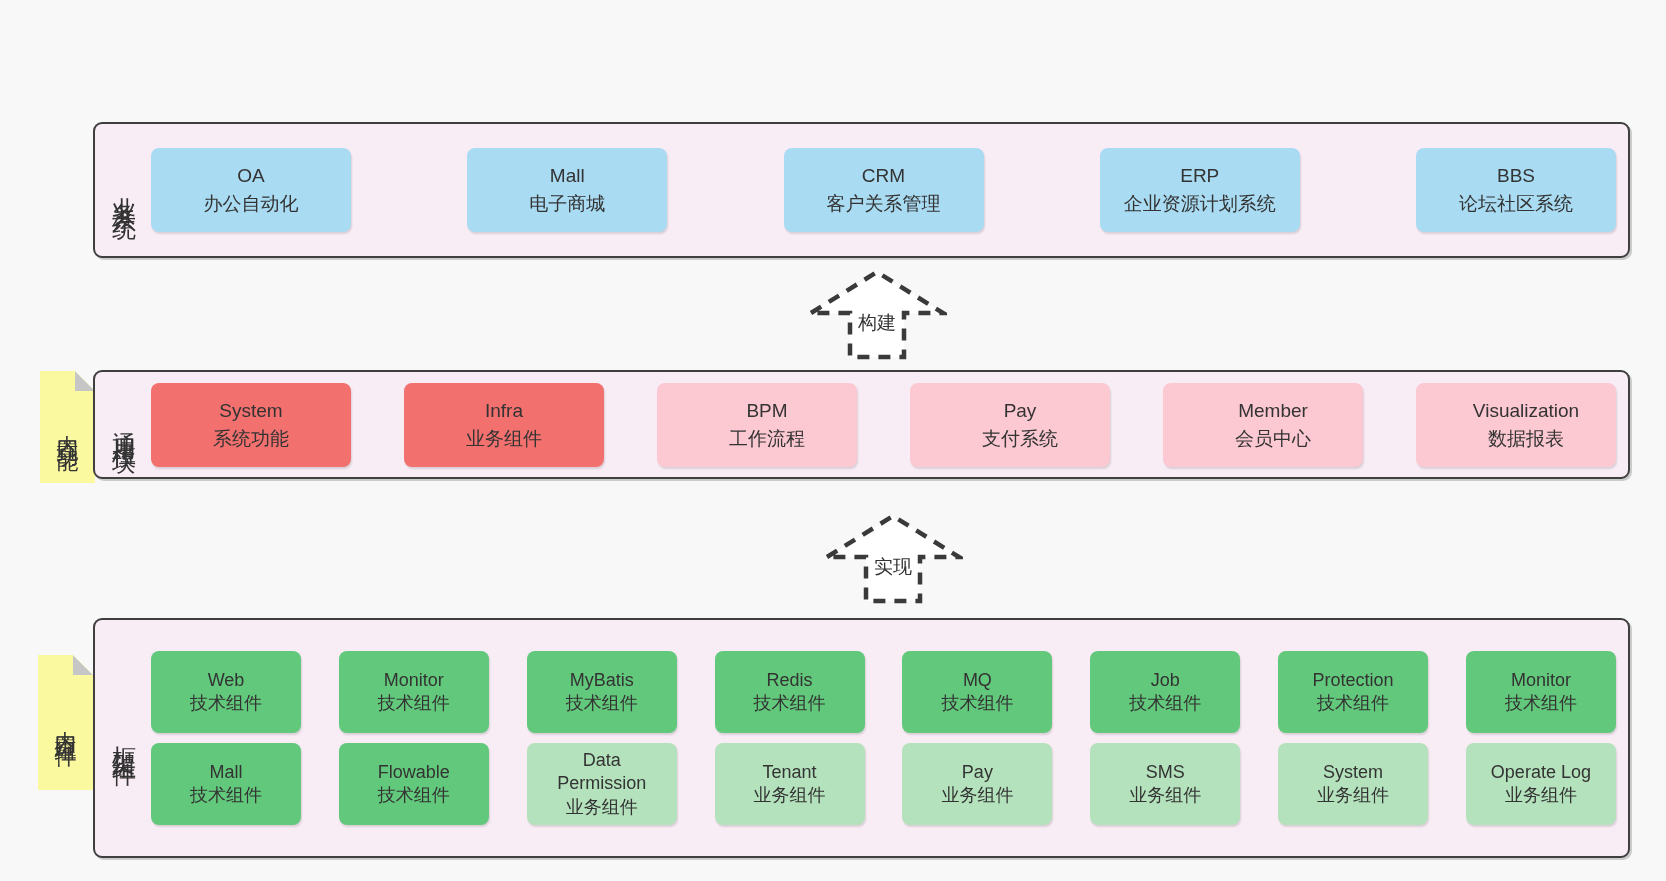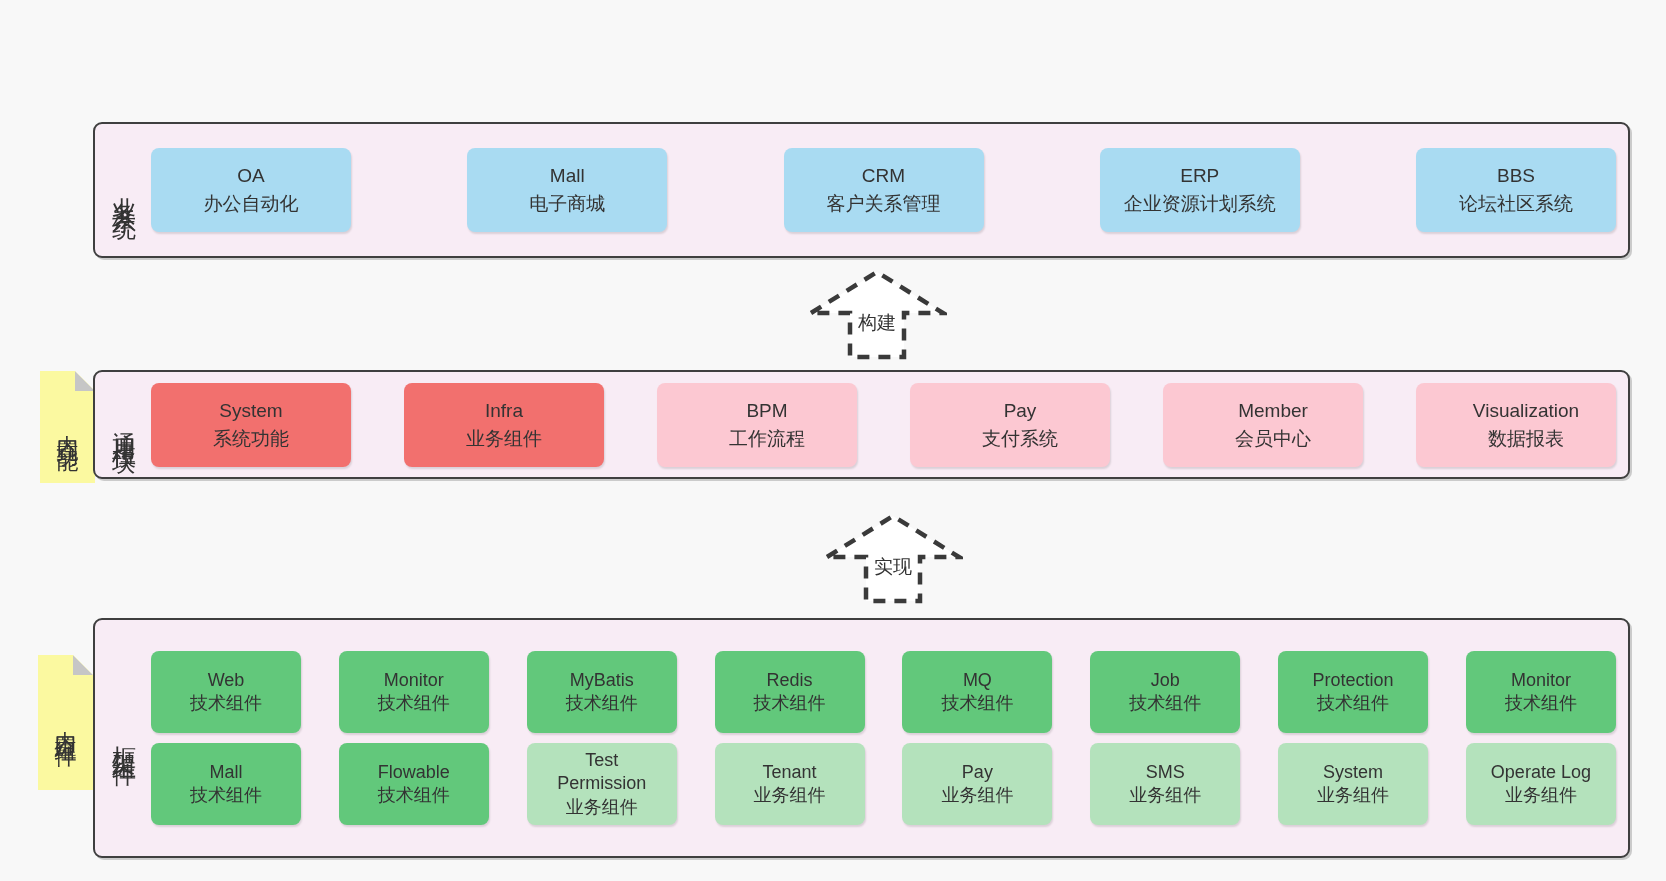--- a/index.html
+++ b/index.html
@@ -191,21 +191,21 @@
     <div class="band-row">
       <div class="box small green-dark">
         <div>Mall</div>
         <div>技术组件</div>
       </div>
       <div class="box small green-dark">
         <div>Flowable</div>
         <div>技术组件</div>
       </div>
       <div class="box small green-light">
-        <div>Test Permission</div>
+        <div>Data Permission</div>
         <div>业务组件</div>
       </div>
       <div class="box small green-light">
         <div>Tenant</div>
         <div>业务组件</div>
       </div>
       <div class="box small green-light">
         <div>Pay</div>
         <div>业务组件</div>
       </div>

